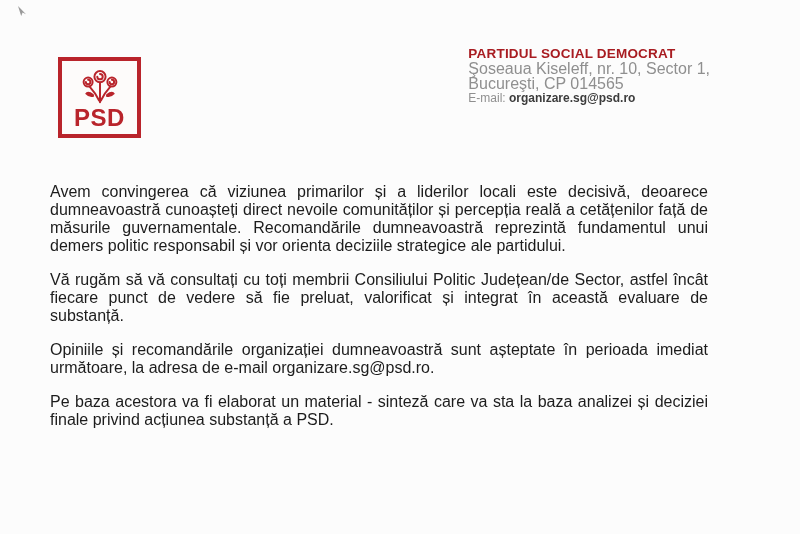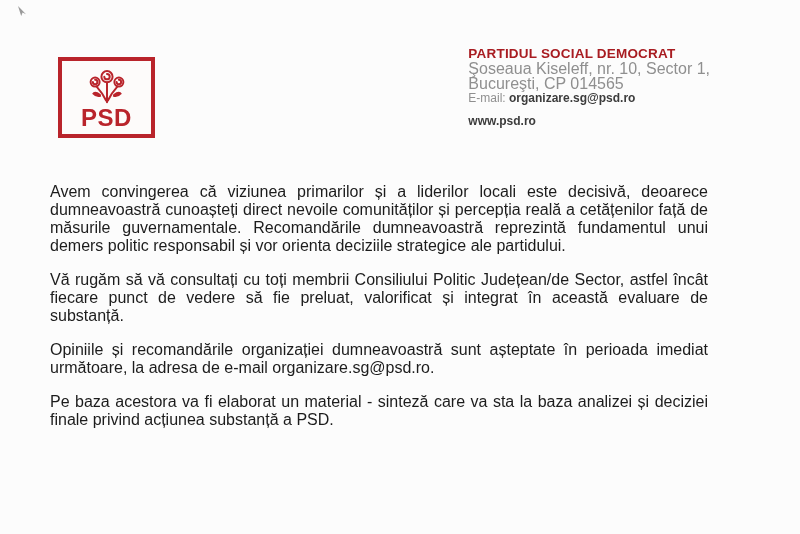--- a/index.html
+++ b/index.html
@@ -23,21 +23,21 @@
     top: 6px;
     width: 9px;
     height: 12px;
   }
 
   
   .logo-box {
     position: absolute;
     left: 58px;
     top: 57px;
-    width: 97px;
+    width: 83px;
     height: 81px;
     box-sizing: border-box;
     border: 4px solid #b9242b;
     background: #fdfbfa;
     display: flex;
     flex-direction: column;
     align-items: center;
     justify-content: center;
     padding-top: 3px;
   }
@@ -128,21 +128,20 @@
       </g>
     </svg>
     <div class="logo-text">PSD</div>
   </div>
 
   <div class="letterhead">
     <div class="party-name">PARTIDUL SOCIAL DEMOCRAT</div>
     <div class="address-line">Şoseaua Kiseleff, nr. 10, Sector 1,</div>
     <div class="address-line">Bucureşti, CP 014565</div>
     <div class="email-line"><span>E-mail: </span><span class="email-value">organizare.sg@psd.ro</span></div>
-    <div class="website">www.psd.ro</div>
   </div>
 
   <div class="letter-body">
     <p>Avem convingerea că viziunea primarilor și a liderilor locali este decisivă, deoarece dumneavoastră cunoașteți direct nevoile comunităților și percepția reală a cetățenilor față de măsurile guvernamentale. Recomandările dumneavoastră reprezintă fundamentul unui demers politic responsabil și vor orienta deciziile strategice ale partidului.</p>
     <p>Vă rugăm să vă consultați cu toți membrii Consiliului Politic Județean/de Sector, astfel încât fiecare punct de vedere să fie preluat, valorificat și integrat în această evaluare de substanță.</p>
     <p>Opiniile și recomandările organizației dumneavoastră sunt așteptate în perioada imediat următoare, la adresa de e-mail organizare.sg@psd.ro.</p>
     <p>Pe baza acestora va fi elaborat un material - sinteză care va sta la baza analizei și deciziei finale privind acțiunea substanță a PSD.</p>
   </div>
 
 </div>

